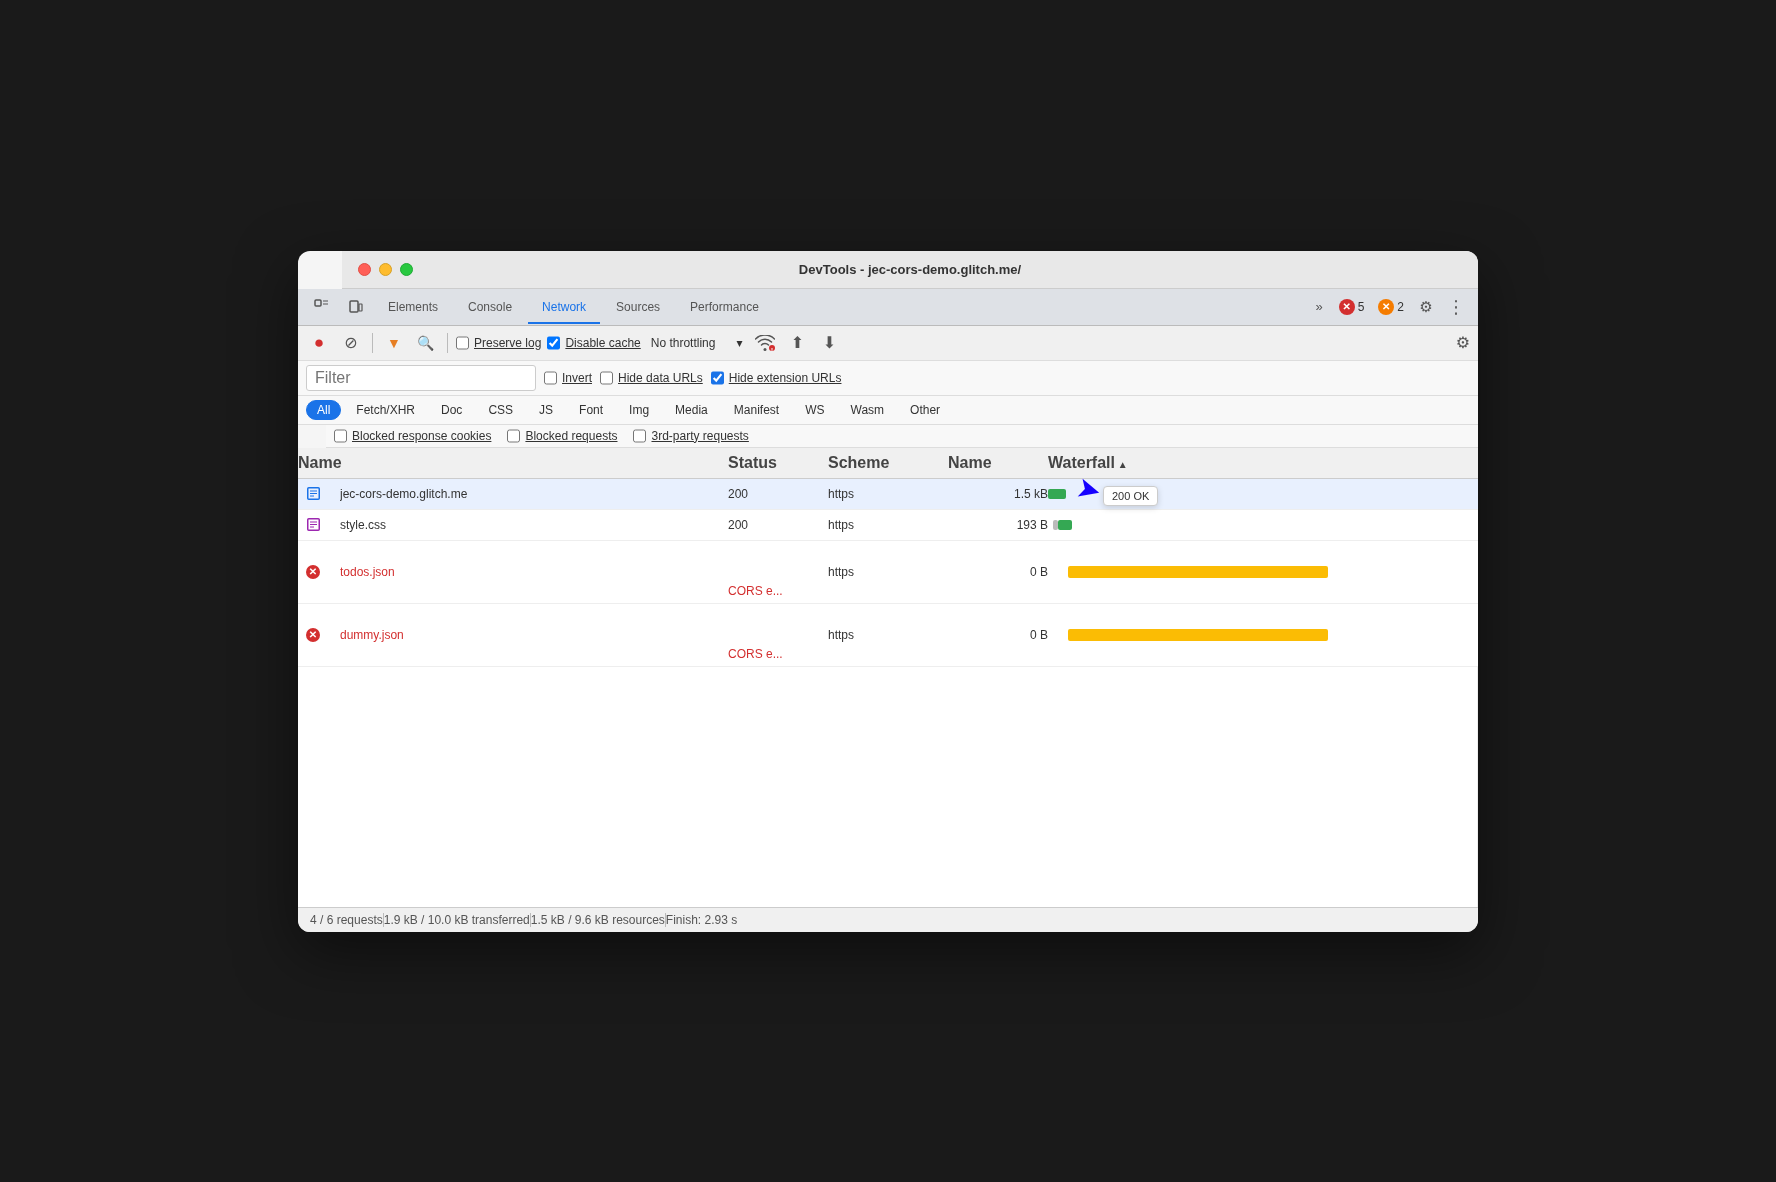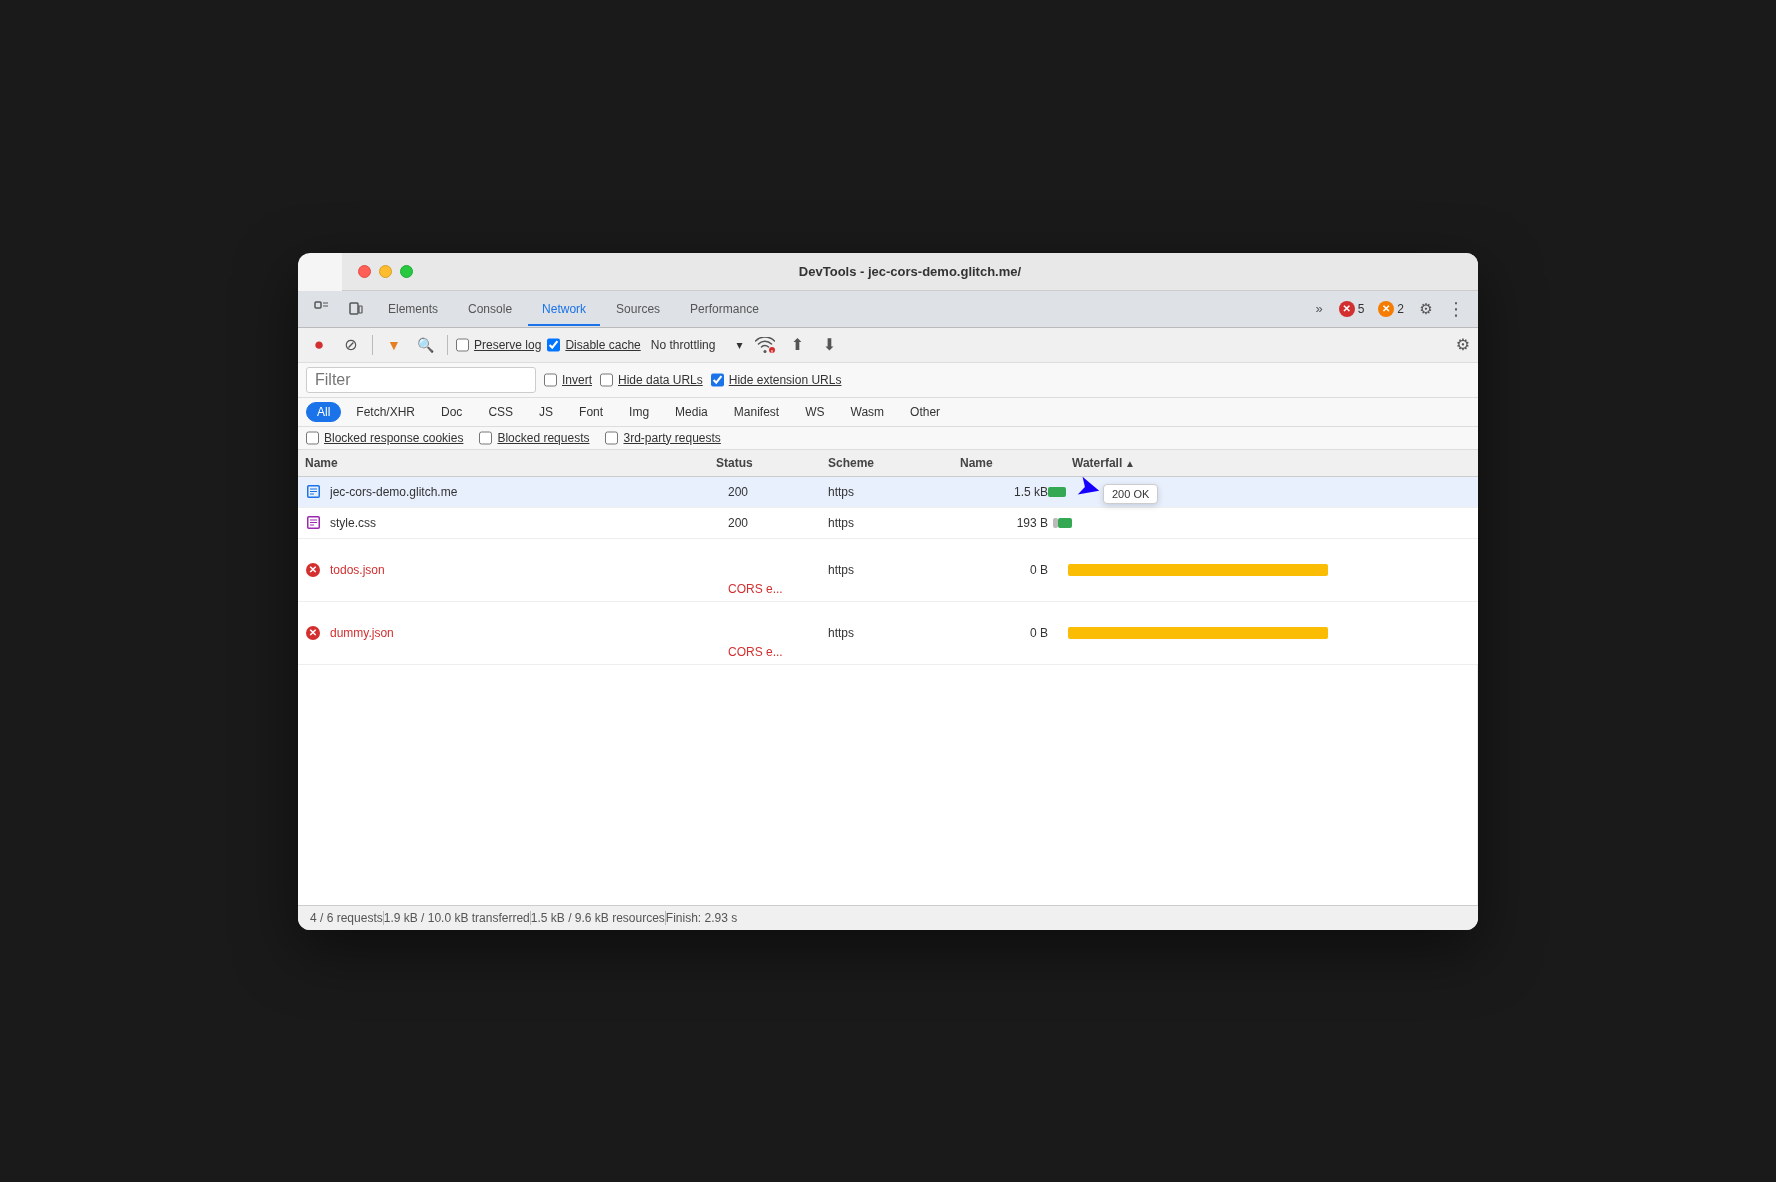--- a/index.html
+++ b/index.html
@@ -213,52 +213,52 @@
       color: white;
       border-color: #1a73e8;
     }
     .cookie-bar {
       background: #f8f8f8;
       padding: 4px 8px;
       display: flex;
       align-items: center;
       gap: 16px;
       border-bottom: 1px solid #ddd;
+      margin-left: 28px;
     }
     .table-header {
       display: grid;
       grid-template-columns: 1fr 100px 120px 100px 1fr;
       background: #f0f0f0;
       border-bottom: 1px solid #ccc;
-      padding: 6px 7px;
-      font-size: 12px;
+      padding: 6px 0;
+      font-size: 16px;
       font-weight: 600;
       color: #444;
-      gap: 12px;
     }
     .table-header-cell {
       cursor: pointer;
       user-select: none;
     }
     .table-header-cell.sort-asc::after { content: ' ▲'; font-size: 10px; }
     .network-row {
       display: grid;
       grid-template-columns: 1fr 100px 120px 100px 1fr;
       padding: 5px 8px;
       font-size: 12px;
       color: #333;
       border-bottom: 1px solid #eee;
       align-items: center;
       position: relative;
     }
     .network-row.selected { background: #e8f0fe; }
     .row-name {
       display: flex;
       align-items: flex-end;
-      gap: 10px;
+      gap: 20px;
       overflow: hidden;
     }
     .row-icon {
       width: 14px;
       height: 14px;
       flex-shrink: 0;
       display: flex;
       align-items: center;
       justify-content: center;
       font-size: 11px;

